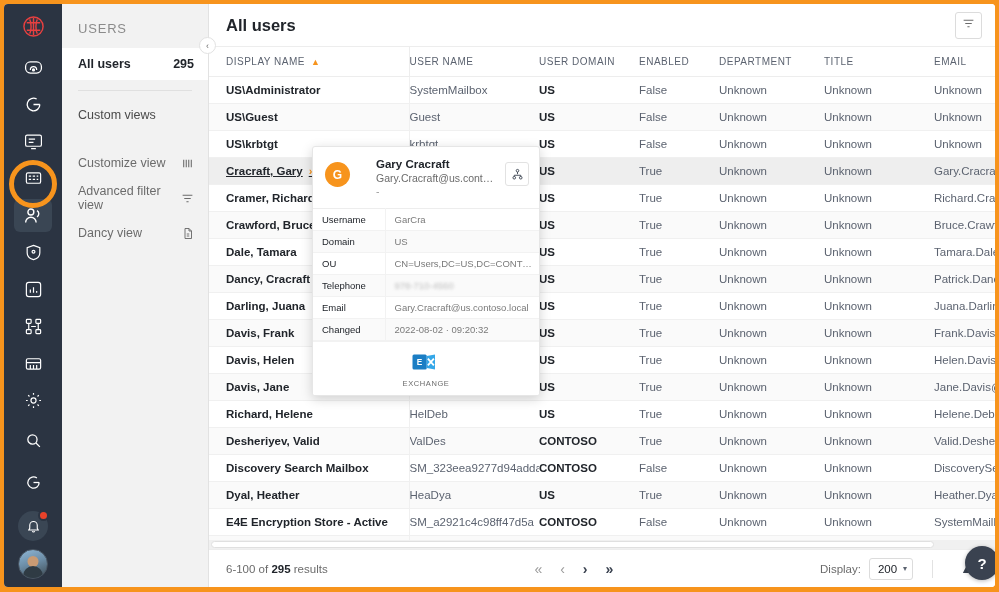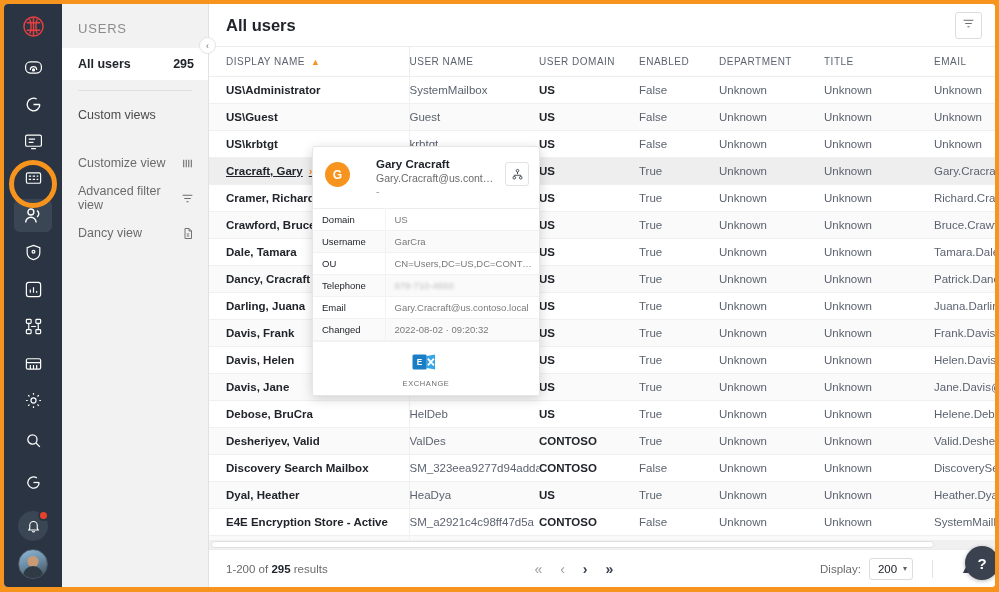--- a/index.html
+++ b/index.html
@@ -577,21 +577,21 @@
               <tr>
                 <td class="c0">Davis, Jane</td>
                 <td>JanDav</td>
                 <td class="dom">US</td>
                 <td>True</td>
                 <td>Unknown</td>
                 <td>Unknown</td>
                 <td>Jane.Davis@us</td>
               </tr>
               <tr>
-                <td class="c0">Debose, BruCra</td>
+                <td class="c0">Richard, Helene</td>
                 <td>HelDeb</td>
                 <td class="dom">US</td>
                 <td>True</td>
                 <td>Unknown</td>
                 <td>Unknown</td>
                 <td>Helene.Debose</td>
               </tr>
               <tr>
                 <td class="c0">Desheriyev, Valid</td>
                 <td>ValDes</td>
@@ -638,21 +638,21 @@
                 <td>Edward.Eiler@u</td>
               </tr>
             </tbody>
       </table>
       <div class="hscroll">
         <div class="hscroll-thumb"></div>
       </div>
     </div>
 
     <div class="footer">
-      <div class="results"><span>1-200 of </span><b>295</b><span> results</span></div>
+      <div class="results"><span>6-100 of </span><b>295</b><span> results</span></div>
       <div class="pager">
         <span class="pg">«</span>
         <span class="pg">‹</span>
         <span class="pg on">›</span>
         <span class="pg on">»</span>
       </div>
       <div class="disp">
         <span>Display:</span>
         <div class="disp-select">
           <span>200</span>
@@ -677,26 +677,26 @@
             <circle cx="12" cy="5" r="2.4"></circle>
                 <circle cx="6" cy="18" r="2.4"></circle>
                 <circle cx="18" cy="18" r="2.4"></circle>
             <path d="M12 7.4v4M6 15.6v-2.2h12v2.2"></path>
           </svg>
         </div>
       </div>
       <table class="pop-table">
         <tbody id="pop-body">
               <tr>
+                <td class="k">Username</td>
+                <td class="v">GarCra</td>
+              </tr>
+              <tr>
                 <td class="k">Domain</td>
                 <td class="v">US</td>
-              </tr>
-              <tr>
-                <td class="k">Username</td>
-                <td class="v">GarCra</td>
               </tr>
               <tr>
                 <td class="k">OU</td>
                 <td class="v">CN=Users,DC=US,DC=CONTOSO,DC=lo...</td>
               </tr>
               <tr>
                 <td class="k">Telephone</td>
                 <td class="v blur">978-710-4560</td>
               </tr>
               <tr>

